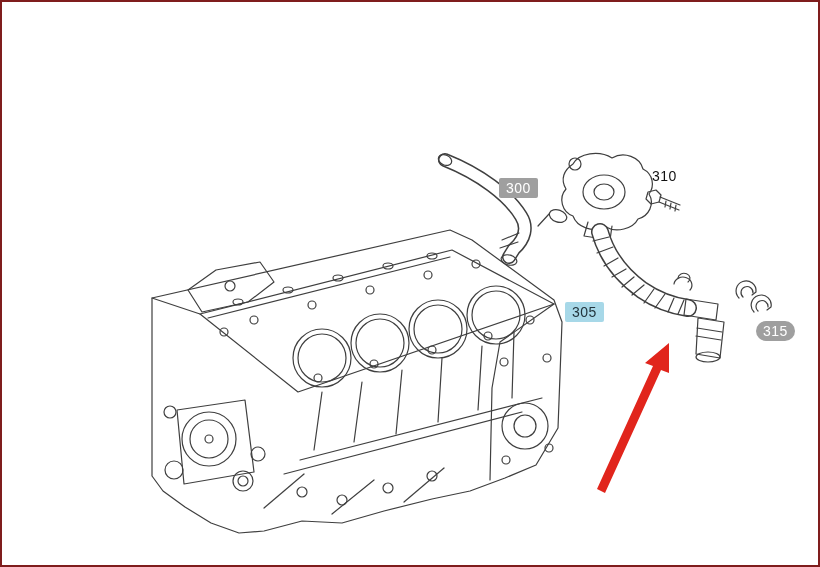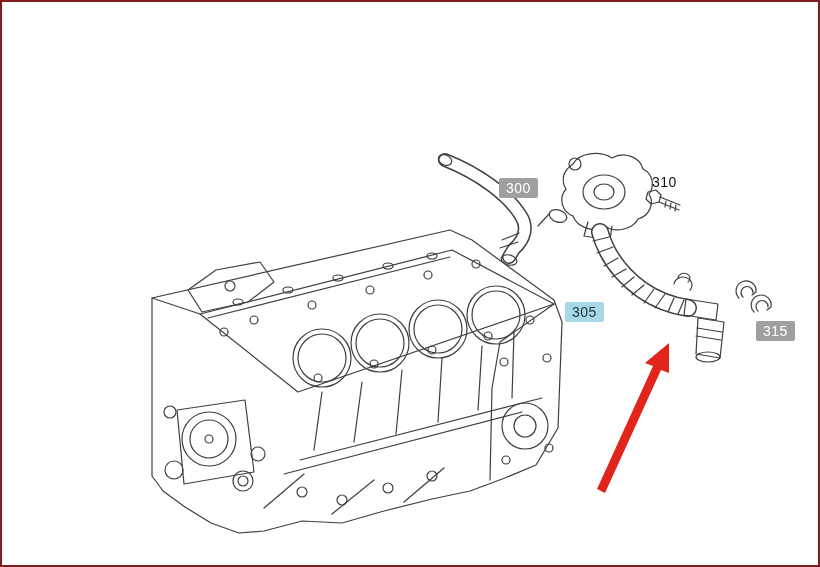--- a/index.html
+++ b/index.html
@@ -18,23 +18,23 @@
     font-size:14px;
     line-height:18px;
     padding:1px 7px;
     letter-spacing:0.5px;
     user-select:none;
   }
   .badge-gray{background:#9f9f9f;color:#ffffff;border-radius:2px;}
   .badge-blue{background:#a7d8e8;color:#22343c;border-radius:2px;}
   .plain{color:#111111;padding:0;}
   .label-300{left:497px;top:176px;}
-  .label-310{left:650px;top:171px;}
+  .label-310{left:650px;top:165px;}
   .label-305{left:563px;top:300px;}
-  .label-315{left:754px;top:319px;}
+  .label-315{left:754px;top:319px;border-radius:10px;}
 </style>
 </head>
 <body>
 
 <div class="page">
 
   <svg class="art" width="820" height="567" viewBox="0 0 820 567">
     <g fill="none" stroke="#3f3f3f" stroke-width="1.2" stroke-linecap="round" stroke-linejoin="round">
 
       <g>

